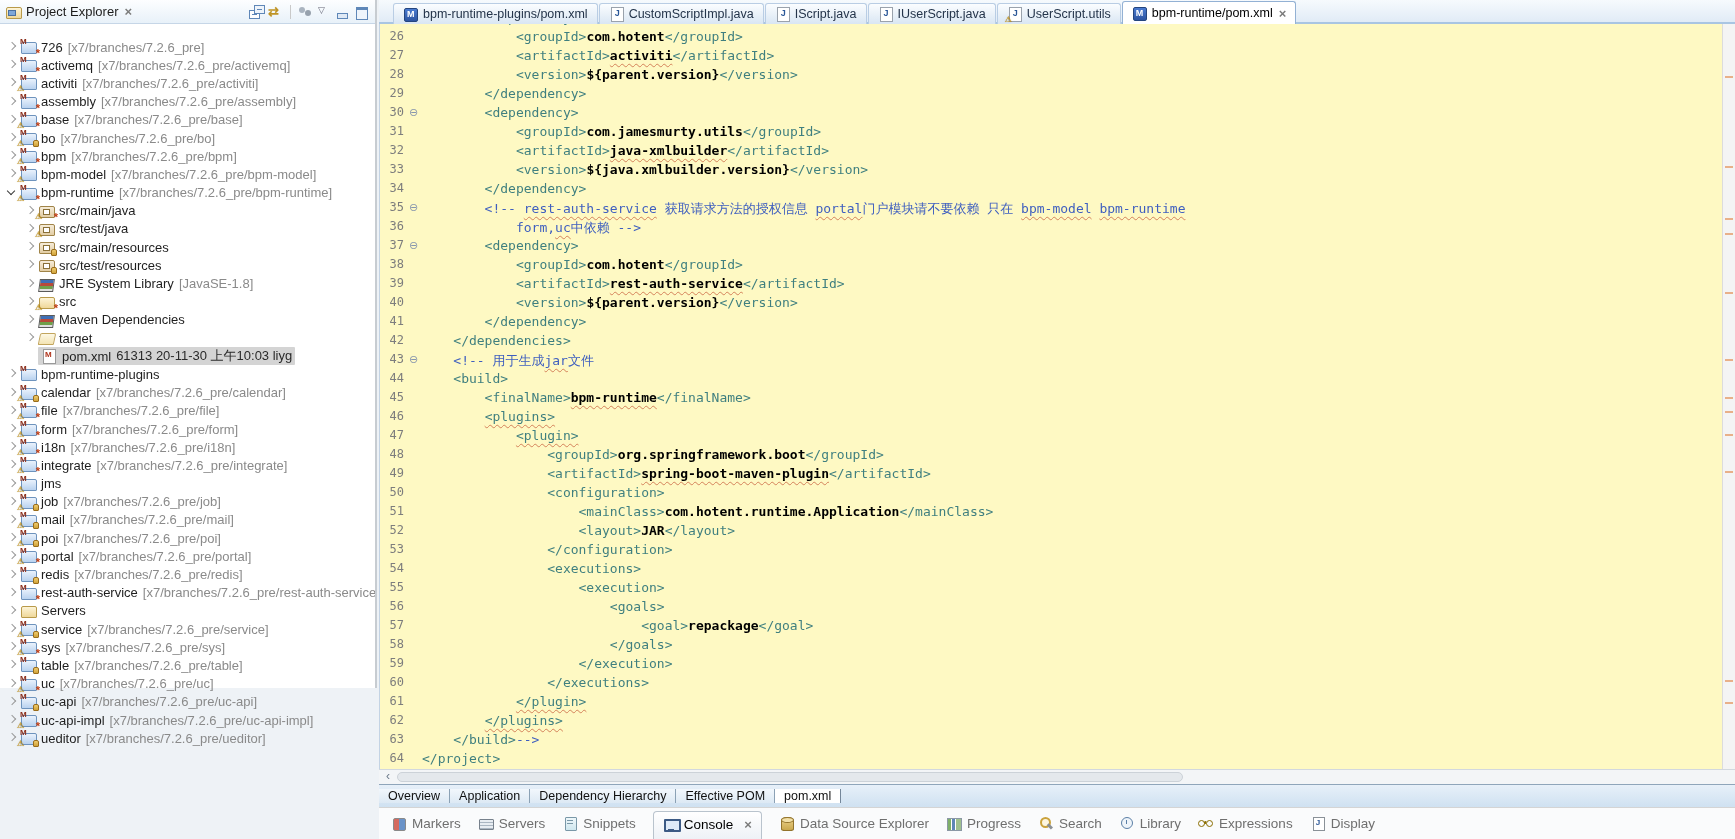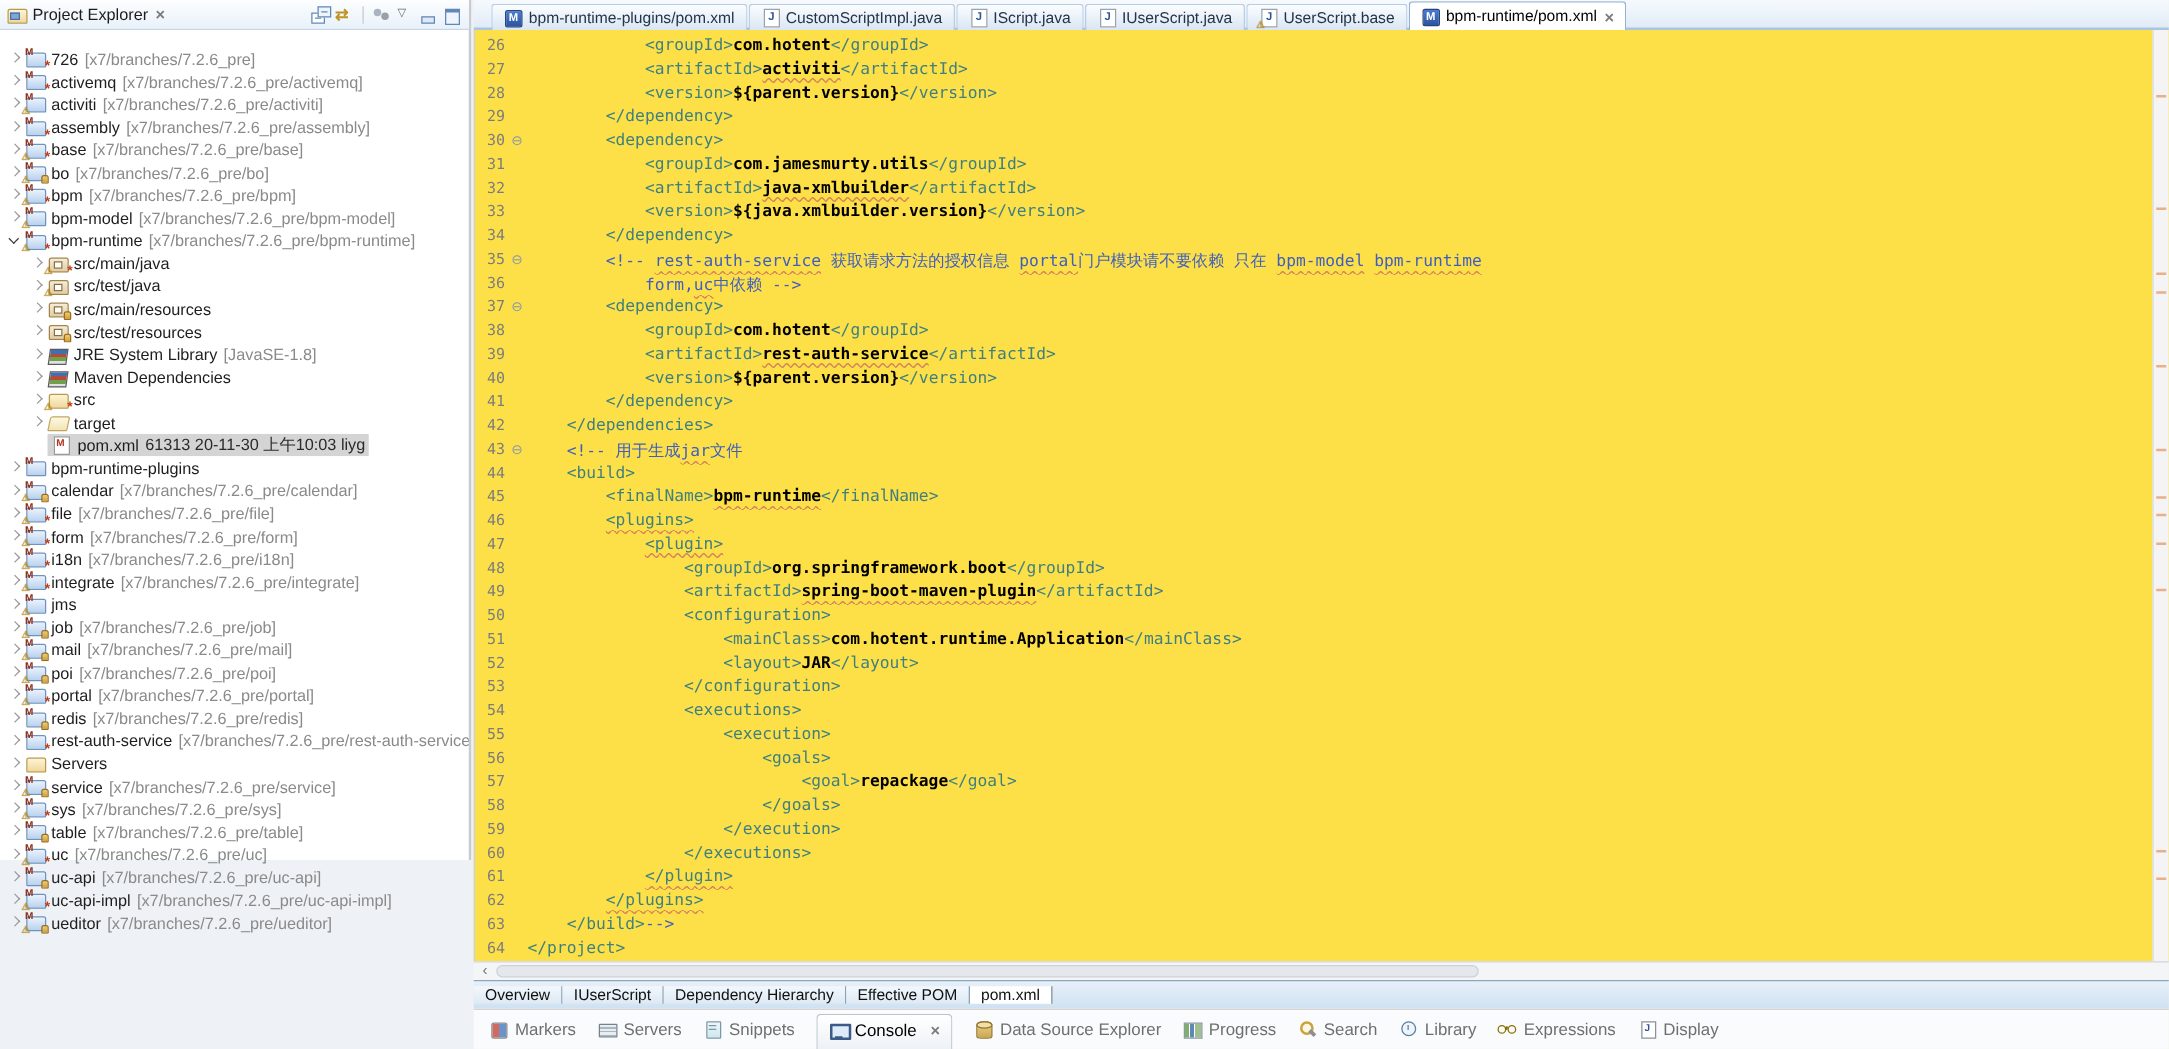--- a/index.html
+++ b/index.html
@@ -54,21 +54,21 @@
   .etab{height:21px;display:inline-flex;align-items:center;padding:0 9px;margin-right:1px;font-size:12.5px;color:#24344a;background:linear-gradient(#fbfdff,#d9e6f3);border:1px solid #b9cde4;border-bottom:none;border-radius:3px 3px 0 0;position:relative;z-index:1;cursor:pointer;}
   .etab.act{background:#fff;height:23px;border-color:#93b1d4;z-index:3;color:#000;}
   .eicon{position:relative;width:15px;height:14px;margin-right:5px;display:inline-block;}
   .eicon::before,.eicon::after{position:absolute;}
   .i-maven-file::before{content:"";left:1px;top:1px;width:12px;height:12px;background:linear-gradient(#4a7bd0,#2d54a0);border:1px solid #24457e;border-radius:2px;}
   .i-maven-file::after{content:"M";left:4px;top:2px;font:bold 9px "Liberation Sans",sans-serif;color:#fff;}
   .i-java-file::before,.i-java-file-warning::before{content:"";left:2px;top:0;width:11px;height:13px;background:#fff;border:1px solid #9aa2ac;}
   .i-java-file::after,.i-java-file-warning::after{content:"J";left:6px;top:1px;font:bold 9px "Liberation Sans",sans-serif;color:#2b5797;}
   .i-java-file-warning .ovw{position:absolute;left:-2px;bottom:-3px;font-size:8px;color:#e0a010;text-shadow:0 0 1px #5a4a00;}
   .i-java-file-warning .ovw::before{content:"⚠";}
-  .ebody{flex:1;position:relative;background:#fde047;overflow:hidden;border-left:1px solid #c3d3e4;padding-left:15px;}
+  .ebody{flex:1;position:relative;background:#fef9c3;overflow:hidden;border-left:1px solid #c3d3e4;padding-left:15px;}
   .codearea{position:absolute;left:0;top:0;right:13px;bottom:0;overflow:hidden;}
   .cl{display:flex;height:19px;line-height:19px;}
   .cl:first-child{margin-top:-14px;}
   .ln{flex:0 0 28px;text-align:right;padding-right:4px;color:#7d7d7d;font:12px "DejaVu Sans Mono",monospace;}
   .fold{flex:0 0 14px;position:relative;color:#8796ad;font:11px "DejaVu Sans",sans-serif;}
   .fold.on::before{content:"⊖";position:absolute;left:1px;top:1px;}
   .ct{white-space:pre;font:13px "DejaVu Sans Mono",monospace;}
   .st{color:#3f7f7f;}
   .sv{color:#000;font-weight:bold;}
   .sc{color:#3f5fbf;}
@@ -232,30 +232,30 @@
         <span class="lbl">src/test/resources</span>
       </div>
       <div class="row">
         <span class="tw c" style="margin-left: 22px;"></span>
         <span class="ti i-library"></span>
         <span class="lbl">JRE System Library</span>
         <span class="dec">[JavaSE-1.8]</span>
       </div>
       <div class="row">
         <span class="tw c" style="margin-left: 22px;"></span>
+        <span class="ti i-folder">
+          <span class="ov ov-warning"></span>
+          <span class="ov ov-star"></span>
+        </span>
+        <span class="lbl">src</span>
+      </div>
+      <div class="row">
+        <span class="tw c" style="margin-left: 22px;"></span>
         <span class="ti i-library"></span>
         <span class="lbl">Maven Dependencies</span>
-      </div>
-      <div class="row">
-        <span class="tw c" style="margin-left: 22px;"></span>
-        <span class="ti i-folder">
-          <span class="ov ov-warning"></span>
-          <span class="ov ov-star"></span>
-        </span>
-        <span class="lbl">src</span>
       </div>
       <div class="row">
         <span class="tw c" style="margin-left: 22px;"></span>
         <span class="ti i-folder-open"></span>
         <span class="lbl">target</span>
       </div>
       <div class="row">
         <span class="tw " style="margin-left: 22px;"></span>
         <span class="selwrap">
           <span class="ti i-pom-file"></span>
@@ -456,21 +456,21 @@
         <span>IScript.java</span>
       </div>
       <div class="etab">
         <span class="eicon i-java-file"></span>
         <span>IUserScript.java</span>
       </div>
       <div class="etab">
         <span class="eicon i-java-file-warning">
           <span class="ovw"></span>
         </span>
-        <span>UserScript.base</span>
+        <span>UserScript.utils</span>
       </div>
       <div class="etab act">
         <span class="eicon i-maven-file"></span>
         <span>bpm-runtime/pom.xml</span>
         <span class="cx"></span>
       </div>
     </div>
   <div class="ebody">
     <div class="codearea">
         <div class="cl">
@@ -688,21 +688,21 @@
         <span class="tick" style="top: 88%;"></span>
         <span class="tick" style="top: 91%;"></span>
       </div>
   </div>
   <div class="hscroll">
     <span class="harrow"></span>
     <span class="hthumb"></span>
   </div>
   <div class="ptabs">
       <div class="ptab">Overview</div>
-      <div class="ptab">IUserScript</div>
+      <div class="ptab">Application</div>
       <div class="ptab">Dependency Hierarchy</div>
       <div class="ptab">Effective POM</div>
       <div class="ptab act">pom.xml</div>
     </div>
   <div class="views">
       <span class="view">
         <span class="vi i-markers"></span>
         <span>Markers</span>
       </span>
       <span class="view">

